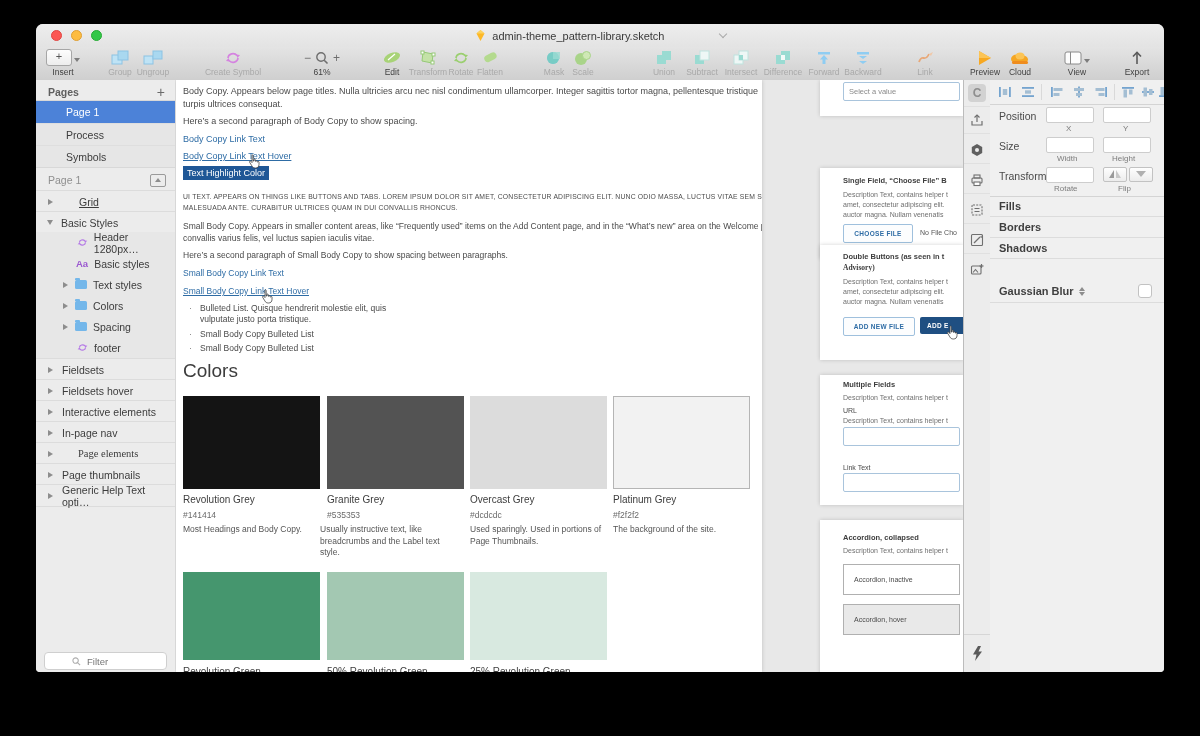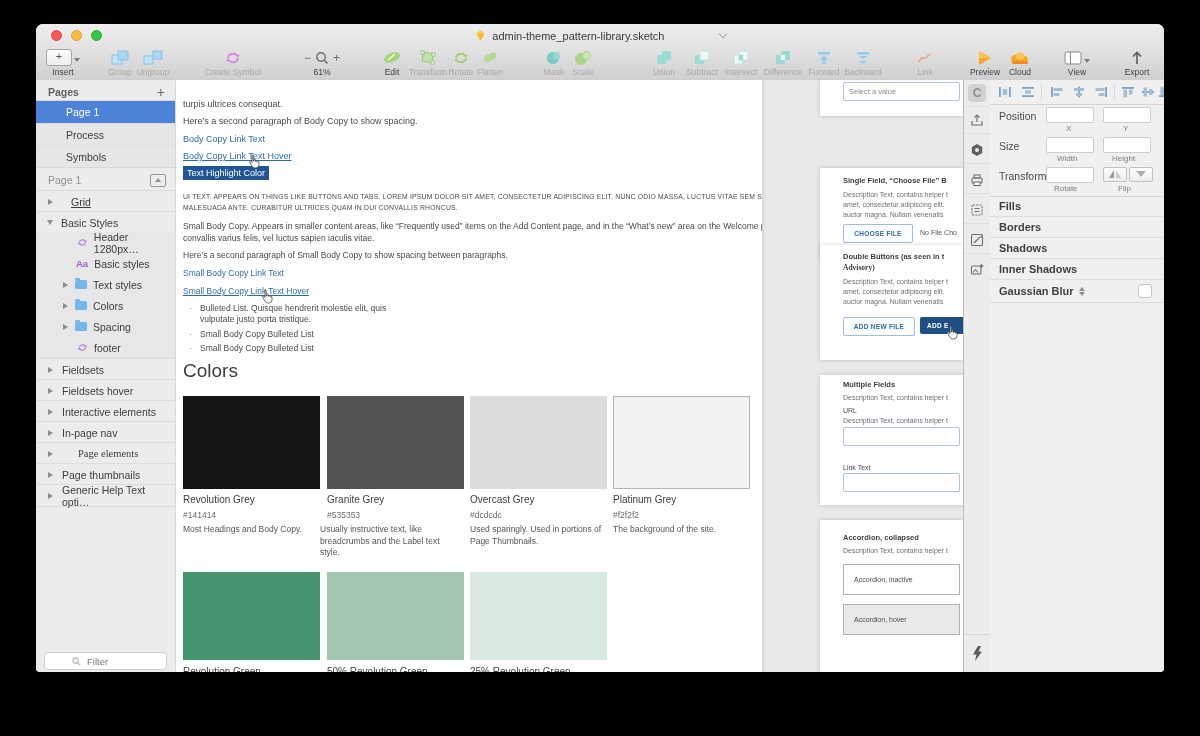--- a/index.html
+++ b/index.html
@@ -342,21 +342,21 @@
 
     <div class="side-row" style="top:90px;height:20px;">
       <span style="margin-left:12px;color:#8f8f8f;">Page 1</span>
       <span style="position:absolute;right:9px;width:14px;height:11px;border:1px solid #9a9a9a;border-radius:2px;display:flex;align-items:center;justify-content:center;">
             <span style="width:0;height:0;border-left:3px solid transparent;border-right:3px solid transparent;border-bottom:4px solid #8d8d8d;"></span>
           </span>
     </div>
 
     <div class="side-row hair" style="top:110px;">
           <span class="tri-r" style="margin-left:12px;"></span>
-          <span style="margin-left:18px;text-decoration:underline;">Grid</span>
+          <span style="margin-left:26px;text-decoration:underline;">Grid</span>
         </div>
     <div class="side-row hair" style="top:131px;">
           <span class="tri-d" style="margin-left:11px;"></span>
           <span style="margin-left:8px;">Basic Styles</span>
         </div>
 
     <div class="abs" style="left:0;top:152px;width:139px;height:126px;background:#e7e7e7;"></div>
 
     <div class="side-row" style="top:152px;">
       <svg width="11" height="11" viewBox="0 0 18 16" style="margin-left:41px;">
@@ -430,20 +430,21 @@
             <circle cx="4" cy="4" r="3" fill="none" stroke="#aeaeae" stroke-width="1.2"></circle>
             <line x1="6.2" y1="6.2" x2="9" y2="9" stroke="#aeaeae" stroke-width="1.2"></line>
           </svg>
       <input style="border: none; outline: none; width: 50px; font-size: 9.5px; color: rgb(85, 85, 85); font-family: &quot;Liberation Sans&quot;, sans-serif; background: transparent;" placeholder="Filter">
     </div>
   </div>
 
   <div class="canvas">
 
     <div class="artboard" style="left:1px;top:0;width:586px;height:592px;">
+      <span class="t bodytxt" style="left:7px;top:6px;">Body Copy. Appears below page titles. Nulla ultricies arcu nec nisl condimentum ullamcorper. Integer sagittis tortor magna, pellentesque tristique</span>
       <span class="t bodytxt" style="left:7px;top:19px;">turpis ultrices consequat.</span>
       <span class="t bodytxt" style="left:7px;top:36px;">Here’s a second paragraph of Body Copy to show spacing.</span>
       <span class="t bodytxt link" style="left:7px;top:54px;">Body Copy Link Text</span>
       <span class="t bodytxt link" style="left:7px;top:71px;text-decoration:underline;">Body Copy Link Text Hover</span>
       <svg class="cursorsvg" style="left:72px;top:74px;" width="13" height="15" viewBox="0 0 13 15">
             <path d="M4 1.5 C4 .7 5.2 .7 5.2 1.5 L5.2 7 L6 7 L6 5.5 C6 4.7 7.2 4.7 7.2 5.5 L7.2 7.2 L8 7.2 C8 6.5 9.1 6.5 9.1 7.3 L9.1 8 L9.9 8 C9.9 7.3 11 7.3 11 8.1 L11 10.5 C11 12.8 9.6 14 7.5 14 C5.5 14 4.6 13.3 3.8 11.8 L1.6 8.2 C1.1 7.4 2.1 6.6 2.8 7.3 L4 8.6 Z" fill="#fff" stroke="#444" stroke-width="0.8"></path>
           </svg>
       <span class="t" style="left:7px;top:86px;background:#1f5796;color:#fff;font-size:9px;padding:2px 4px;">Text Highlight Color</span>
 
       <span class="t uitxt" style="left:7px;top:113px;">UI TEXT. APPEARS ON THINGS LIKE BUTTONS AND TABS. LOREM IPSUM DOLOR SIT AMET, CONSECTETUR ADIPISCING ELIT. NUNC ODIO MASSA, LUCTUS VITAE SEM SED, SEMPER</span>
@@ -685,23 +686,20 @@
     <div class="abs" style="left:0;top:116px;width:174px;border-top:1px solid #d4d4d4;"></div>
     <div class="abs" style="left:0;top:116px;width:174px;height:20px;display:flex;align-items:center;border-bottom:1px solid #dcdcdc;">
           <span class="sect" style="margin-left:9px;">Fills</span>
         </div>
     <div class="abs" style="left:0;top:137px;width:174px;height:20px;display:flex;align-items:center;border-bottom:1px solid #dcdcdc;">
           <span class="sect" style="margin-left:9px;">Borders</span>
         </div>
     <div class="abs" style="left:0;top:158px;width:174px;height:20px;display:flex;align-items:center;border-bottom:1px solid #dcdcdc;">
           <span class="sect" style="margin-left:9px;">Shadows</span>
         </div>
-    <div class="abs" style="left:0;top:179px;width:174px;height:20px;display:flex;align-items:center;border-bottom:1px solid #dcdcdc;">
-          <span class="sect" style="margin-left:9px;">Inner Shadows</span>
-        </div>
     <div class="abs" style="left:0;top:200px;width:174px;height:22px;display:flex;align-items:center;border-bottom:1px solid #dcdcdc;">
       <span class="sect" style="margin-left:9px;">Gaussian Blur</span>
       <span style="display:flex;flex-direction:column;gap:1px;margin-left:5px;">
         <span style="width:0;height:0;border-left:3px solid transparent;border-right:3px solid transparent;border-bottom:4px solid #8d8d8d;"></span>
         <span style="width:0;height:0;border-left:3px solid transparent;border-right:3px solid transparent;border-top:4px solid #8d8d8d;"></span>
       </span>
       <span style="position:absolute;right:12px;width:12px;height:12px;border:1px solid #c2c2c2;border-radius:3px;background:#fff;"></span>
     </div>
   </div>
 

